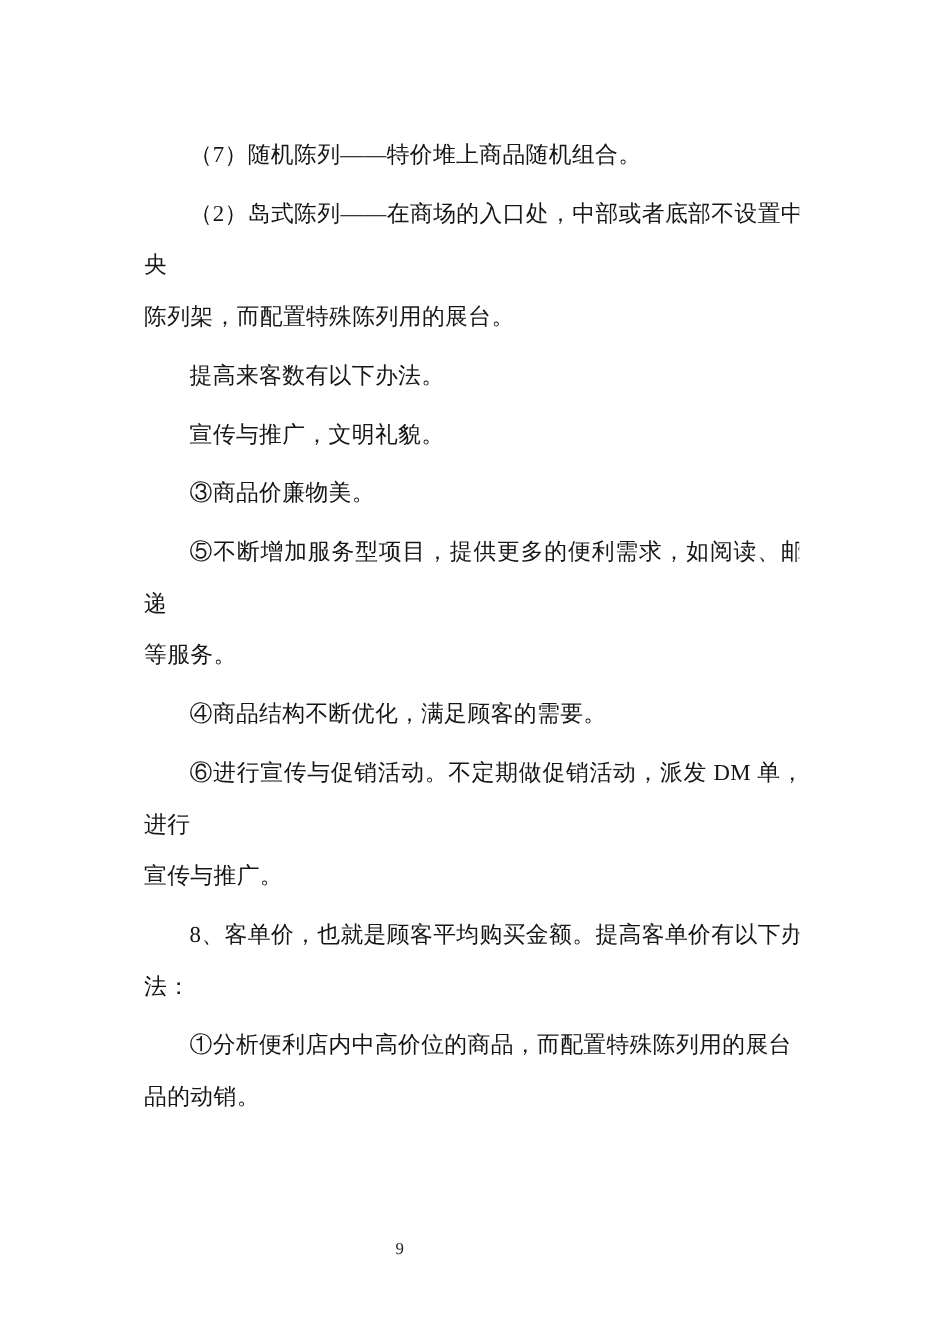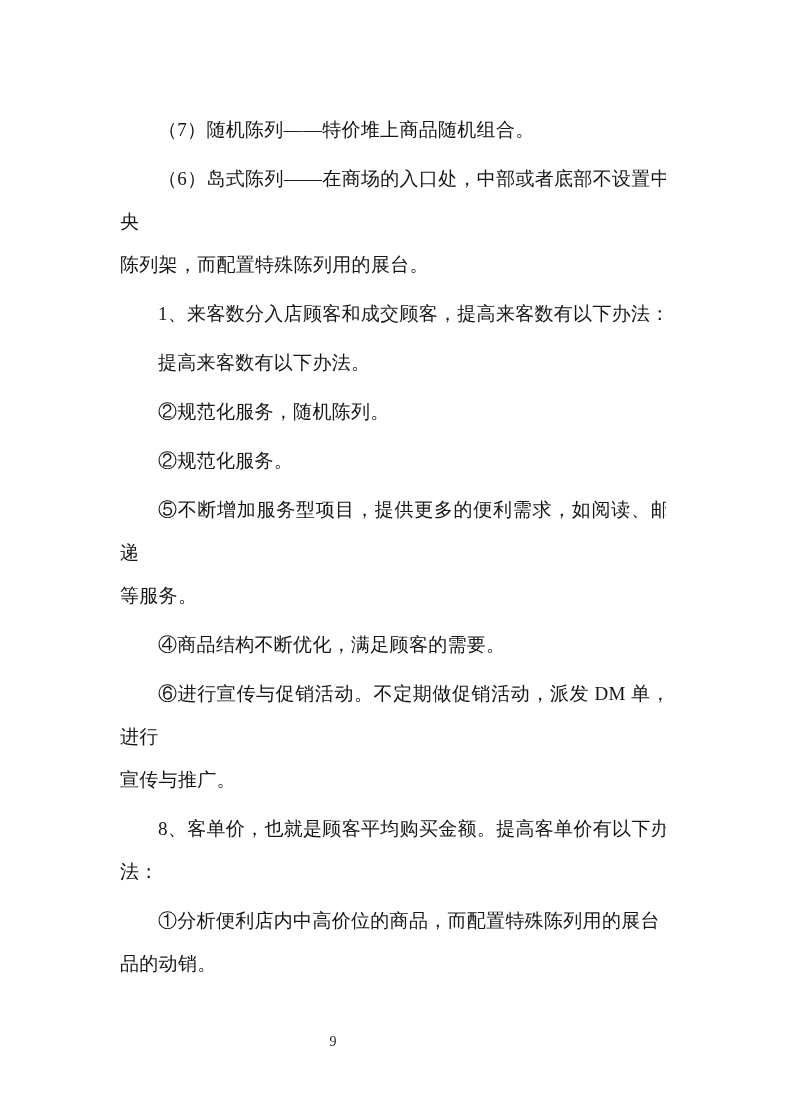--- a/index.html
+++ b/index.html
@@ -44,26 +44,25 @@
     line-height: 18px;
     color: #1c1c1c;
   }
 </style>
 </head>
 <body>
 
 <div class="doc-page">
   <div class="doc-content">
     <p class="para">（7）随机陈列——特价堆上商品随机组合。</p>
-    <p class="para">（6）岛式陈列——在商场的入口处，中部或者底部不设置中央
+    <p class="para">（2）岛式陈列——在商场的入口处，中部或者底部不设置中央
 陈列架，而配置特殊陈列用的展台。</p>
-    <p class="para">1、来客数分入店顾客和成交顾客，提高来客数有以下办法：</p>
     <p class="para">提高来客数有以下办法。</p>
-    <p class="para">②规范化服务，随机陈列。</p>
-    <p class="para">②规范化服务。</p>
+    <p class="para">宣传与推广，文明礼貌。</p>
+    <p class="para">③商品价廉物美。</p>
     <p class="para">⑤不断增加服务型项目，提供更多的便利需求，如阅读、邮递
 等服务。</p>
     <p class="para">④商品结构不断优化，满足顾客的需要。</p>
     <p class="para">⑥进行宣传与促销活动。不定期做促销活动，派发 DM 单，进行
 宣传与推广。</p>
     <p class="para">8、客单价，也就是顾客平均购买金额。提高客单价有以下办法：</p>
     <p class="para">①分析便利店内中高价位的商品，而配置特殊陈列用的展台
 品的动销。</p>
 
   </div>

